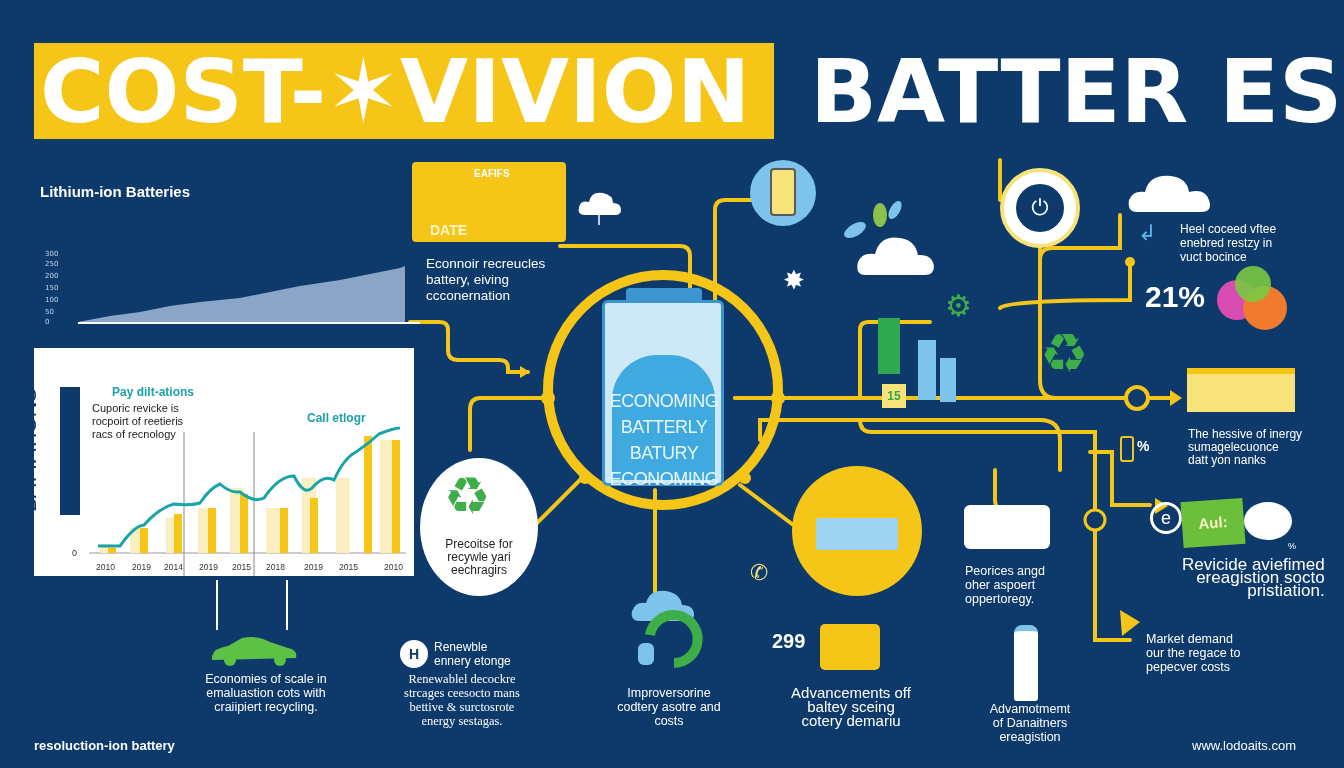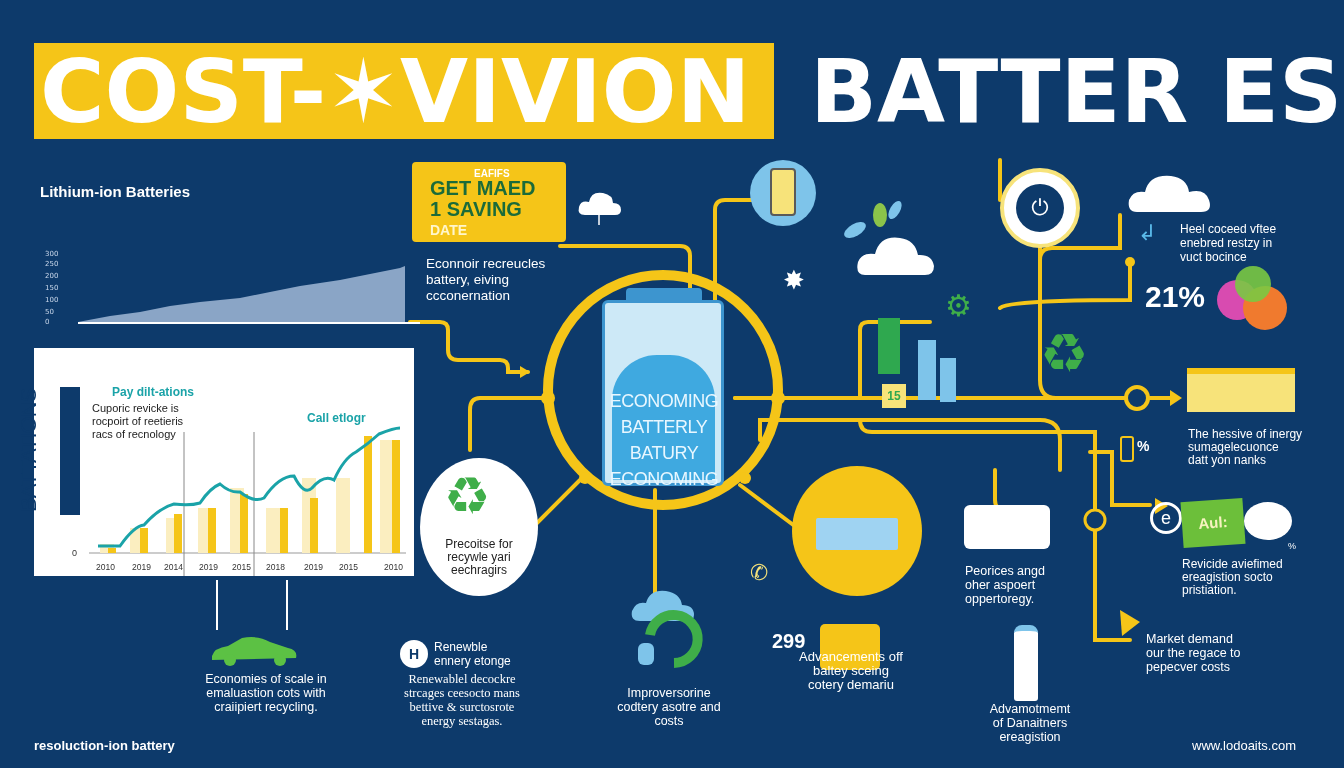--- a/index.html
+++ b/index.html
@@ -191,24 +191,20 @@
       <text x="198" y="222">2015</text>
       <text x="232" y="222">2018</text>
     <text x="270" y="222">2019</text>
       <text x="305" y="222">2015</text>
       <text x="350" y="222">2010</text>
   </g>
 </svg>
 
 <div class="abs callout">
   <div class="small">EAFIFS</div>
-  <div class="big">
-    <div>GET MAED</div>
-    <div>1 SAVING</div>
-  </div>
   <div class="dt">DATE</div>
 </div>
 <div class="abs txt" style="left:426px;top:256px;">
   <div>Econnoir recreucles</div>
     <div>battery, eiving</div>
     <div>ccconernation</div>
 </div>
 
 <svg class="abs" style="left:575px;top:185px;" width="50" height="40">
   <path d="M10 30 Q2 30 4 22 Q6 15 14 17 Q16 6 28 8 Q38 10 38 18 Q46 18 46 25 Q46 30 40 30 Z" fill="#fff"></path>
@@ -260,21 +256,21 @@
     <div>sumagelecuonce</div>
     <div>datt yon nanks</div>
 </div>
 <div class="abs" style="left:1120px;top:436px;width:14px;height:26px;border:2px solid #f5c518;border-radius:3px;"></div>
 <div class="abs txt bold" style="left:1137px;top:438px;font-size:14px;">%</div>
 
 <div class="abs" style="left:1150px;top:502px;width:32px;height:32px;border:3px solid #fff;border-radius:50%;color:#fff;font-size:18px;text-align:center;line-height:26px;">e</div>
 <div class="abs" style="left:1182px;top:500px;width:62px;height:46px;background:#6cbf3a;color:#f7f3c0;font-size:15px;font-weight:700;text-align:center;line-height:46px;transform:rotate(-4deg);">Aul:</div>
 <div class="abs" style="left:1244px;top:502px;width:48px;height:38px;background:#fff;border-radius:50%;"></div>
 <div class="abs txt" style="left:1288px;top:538px;font-size:9px;">%</div>
-<div class="abs txt" style="left:1182px;top:558px;font-size:12px;line-height:13px;">
+<div class="abs txt" style="left:1182px;top:558px;font-size:17px;line-height:13px;text-align:right;">
   <div>Revicide aviefimed</div>
     <div>ereagistion socto</div>
     <div>pristiation.</div>
 </div>
 <div class="abs txt" style="left:1146px;top:632px;font-size:12.5px;line-height:14px;">
   <div>Market demand</div>
     <div>our the regace to</div>
     <div>pepecver costs</div>
 </div>
 
@@ -320,21 +316,21 @@
   <rect x="28" y="58" width="16" height="22" rx="6" fill="#7ec4ea"></rect>
 </svg>
 <div class="abs txt txt-c" style="left:594px;top:686px;width:150px;font-size:12.5px;line-height:14px;">
   <div>Improversorine</div>
     <div>codtery asotre and</div>
     <div>costs</div>
 </div>
 
 <div class="abs num-299">299</div>
 <div class="abs" style="left:820px;top:624px;width:60px;height:46px;background:#f5c518;border-radius:5px;"></div>
-<div class="abs txt txt-c" style="left:776px;top:650px;width:150px;font-size:13px;line-height:14px;">
+<div class="abs txt txt-c" style="left:776px;top:686px;width:150px;font-size:15px;line-height:14px;">
   <div>Advancements off</div>
     <div>baltey sceing</div>
     <div>cotery demariu</div>
 </div>
 
 <div class="abs" style="left:400px;top:640px;width:28px;height:28px;border-radius:50%;background:#fff;color:#0d3a6b;font-size:14px;font-weight:700;text-align:center;line-height:28px;">H</div>
 <div class="abs txt" style="left:434px;top:640px;font-size:12px;line-height:14px;">
   <div>Renewble</div>
     <div>ennery etonge</div>
 </div>

